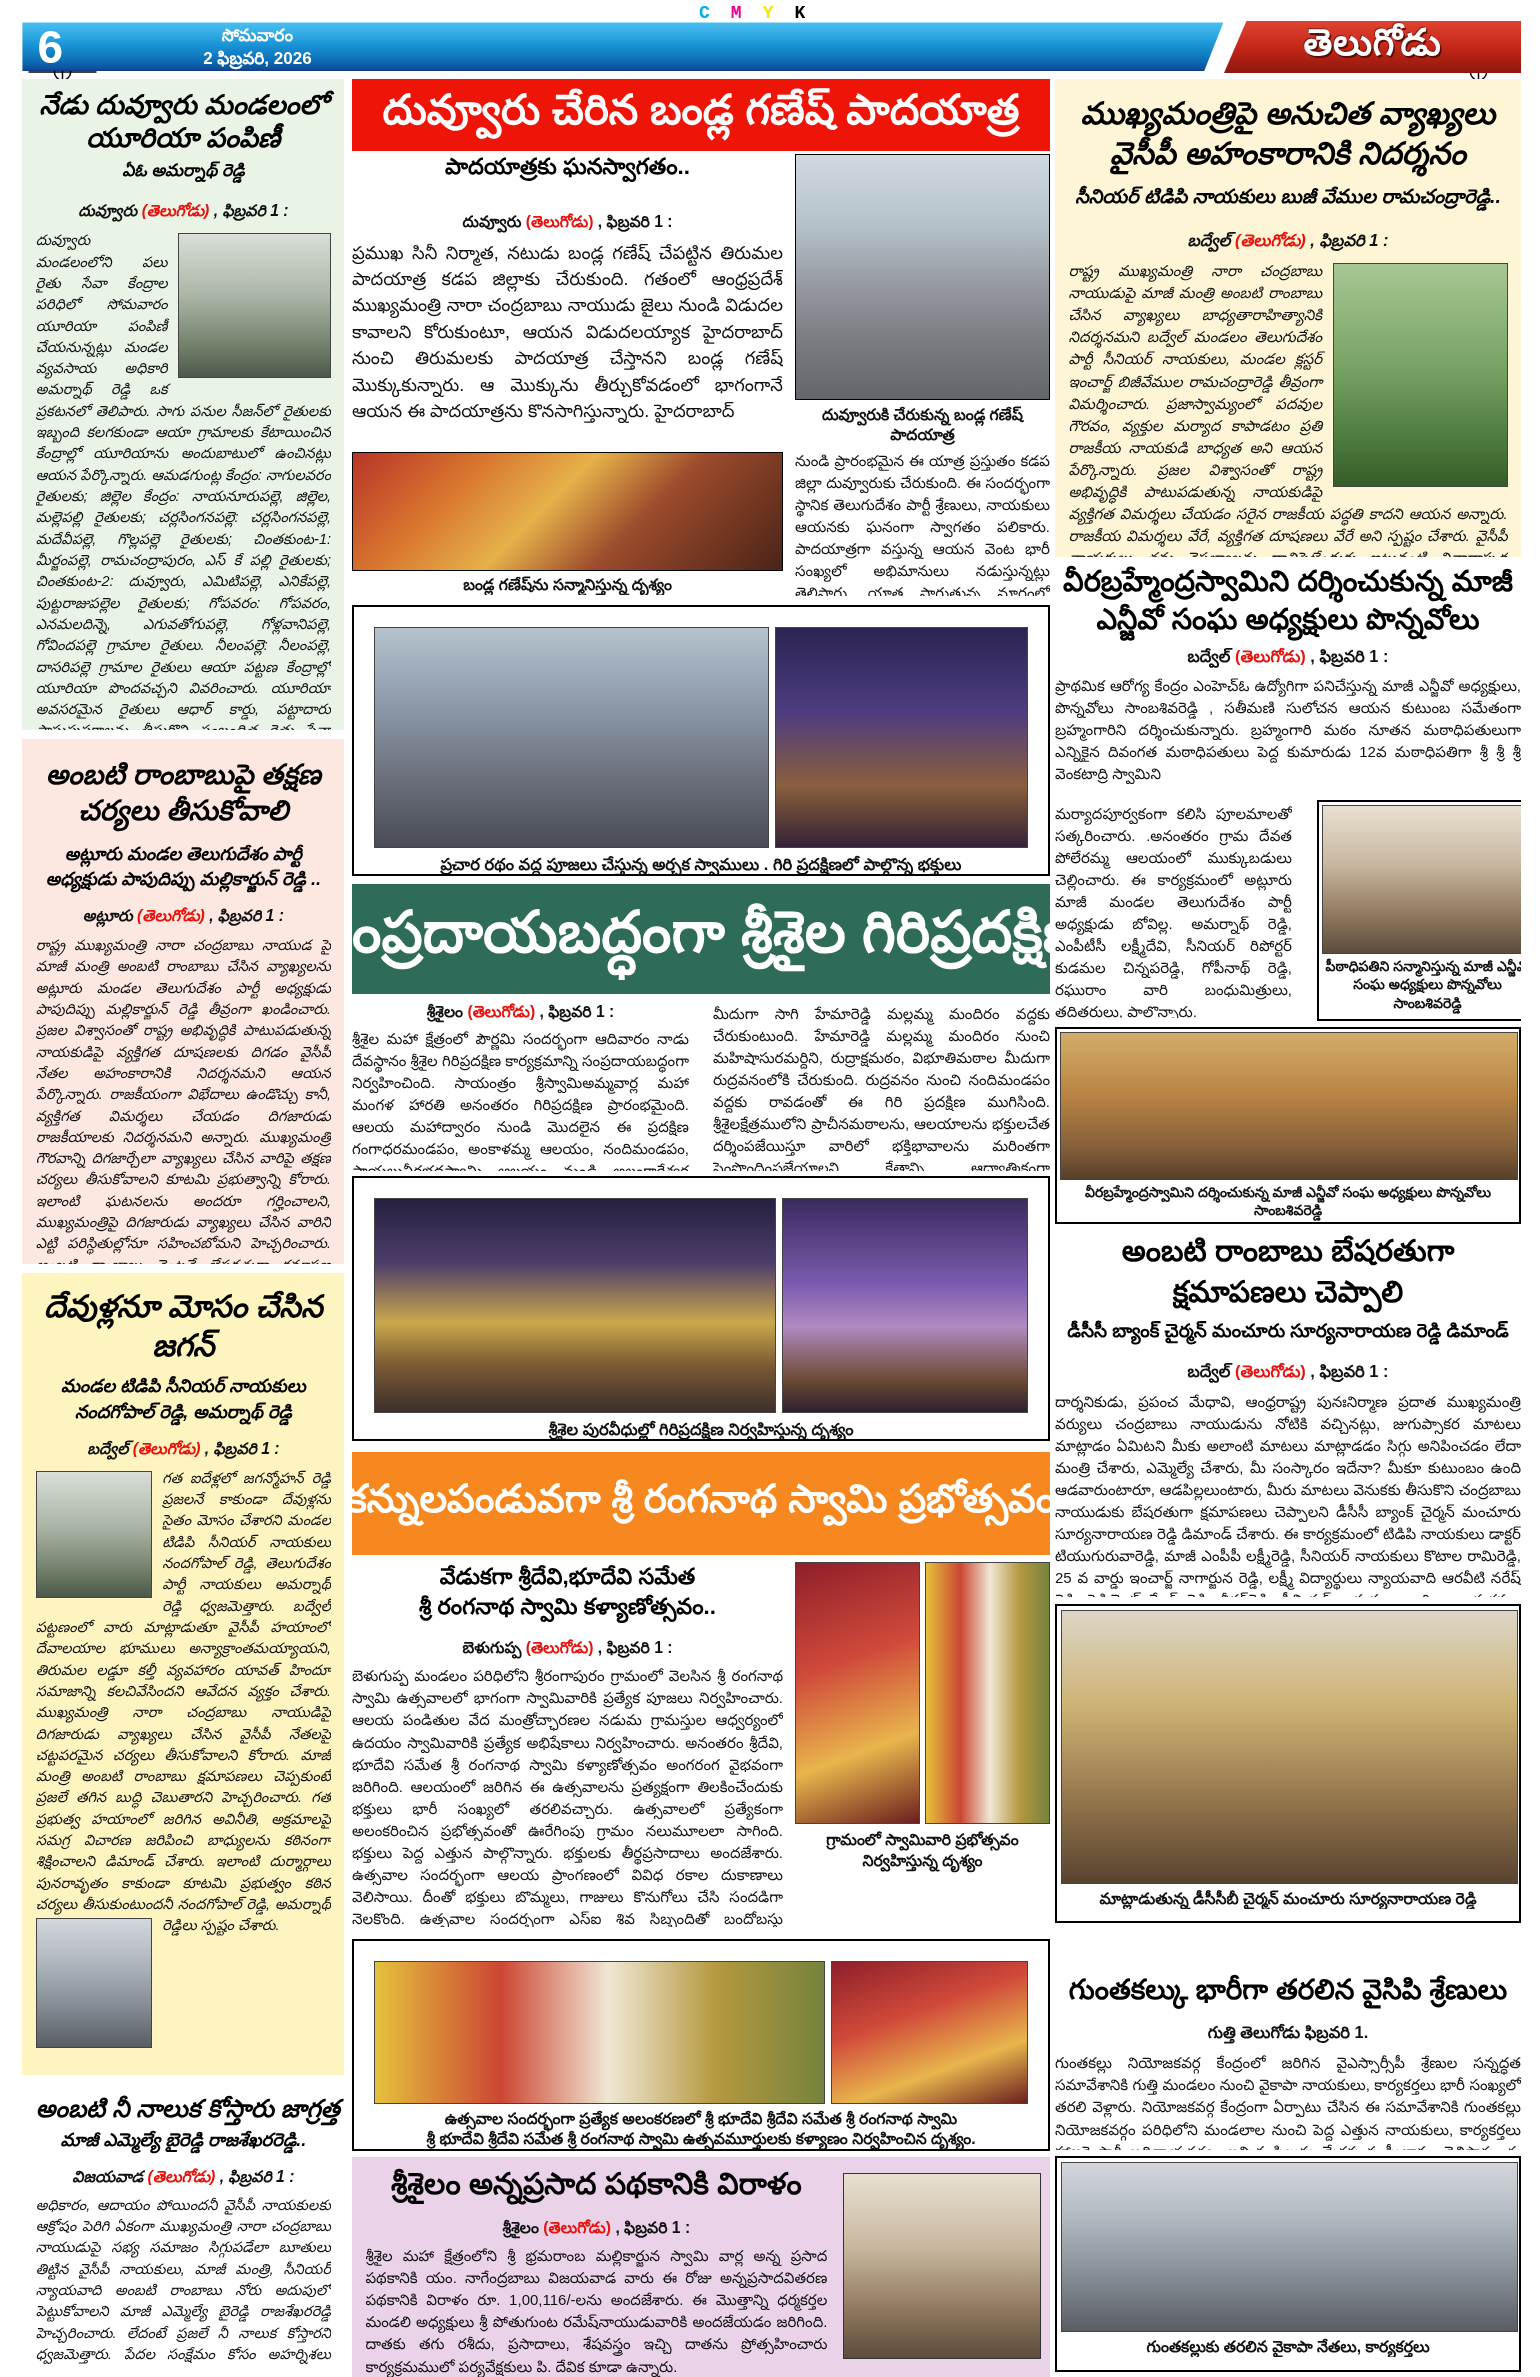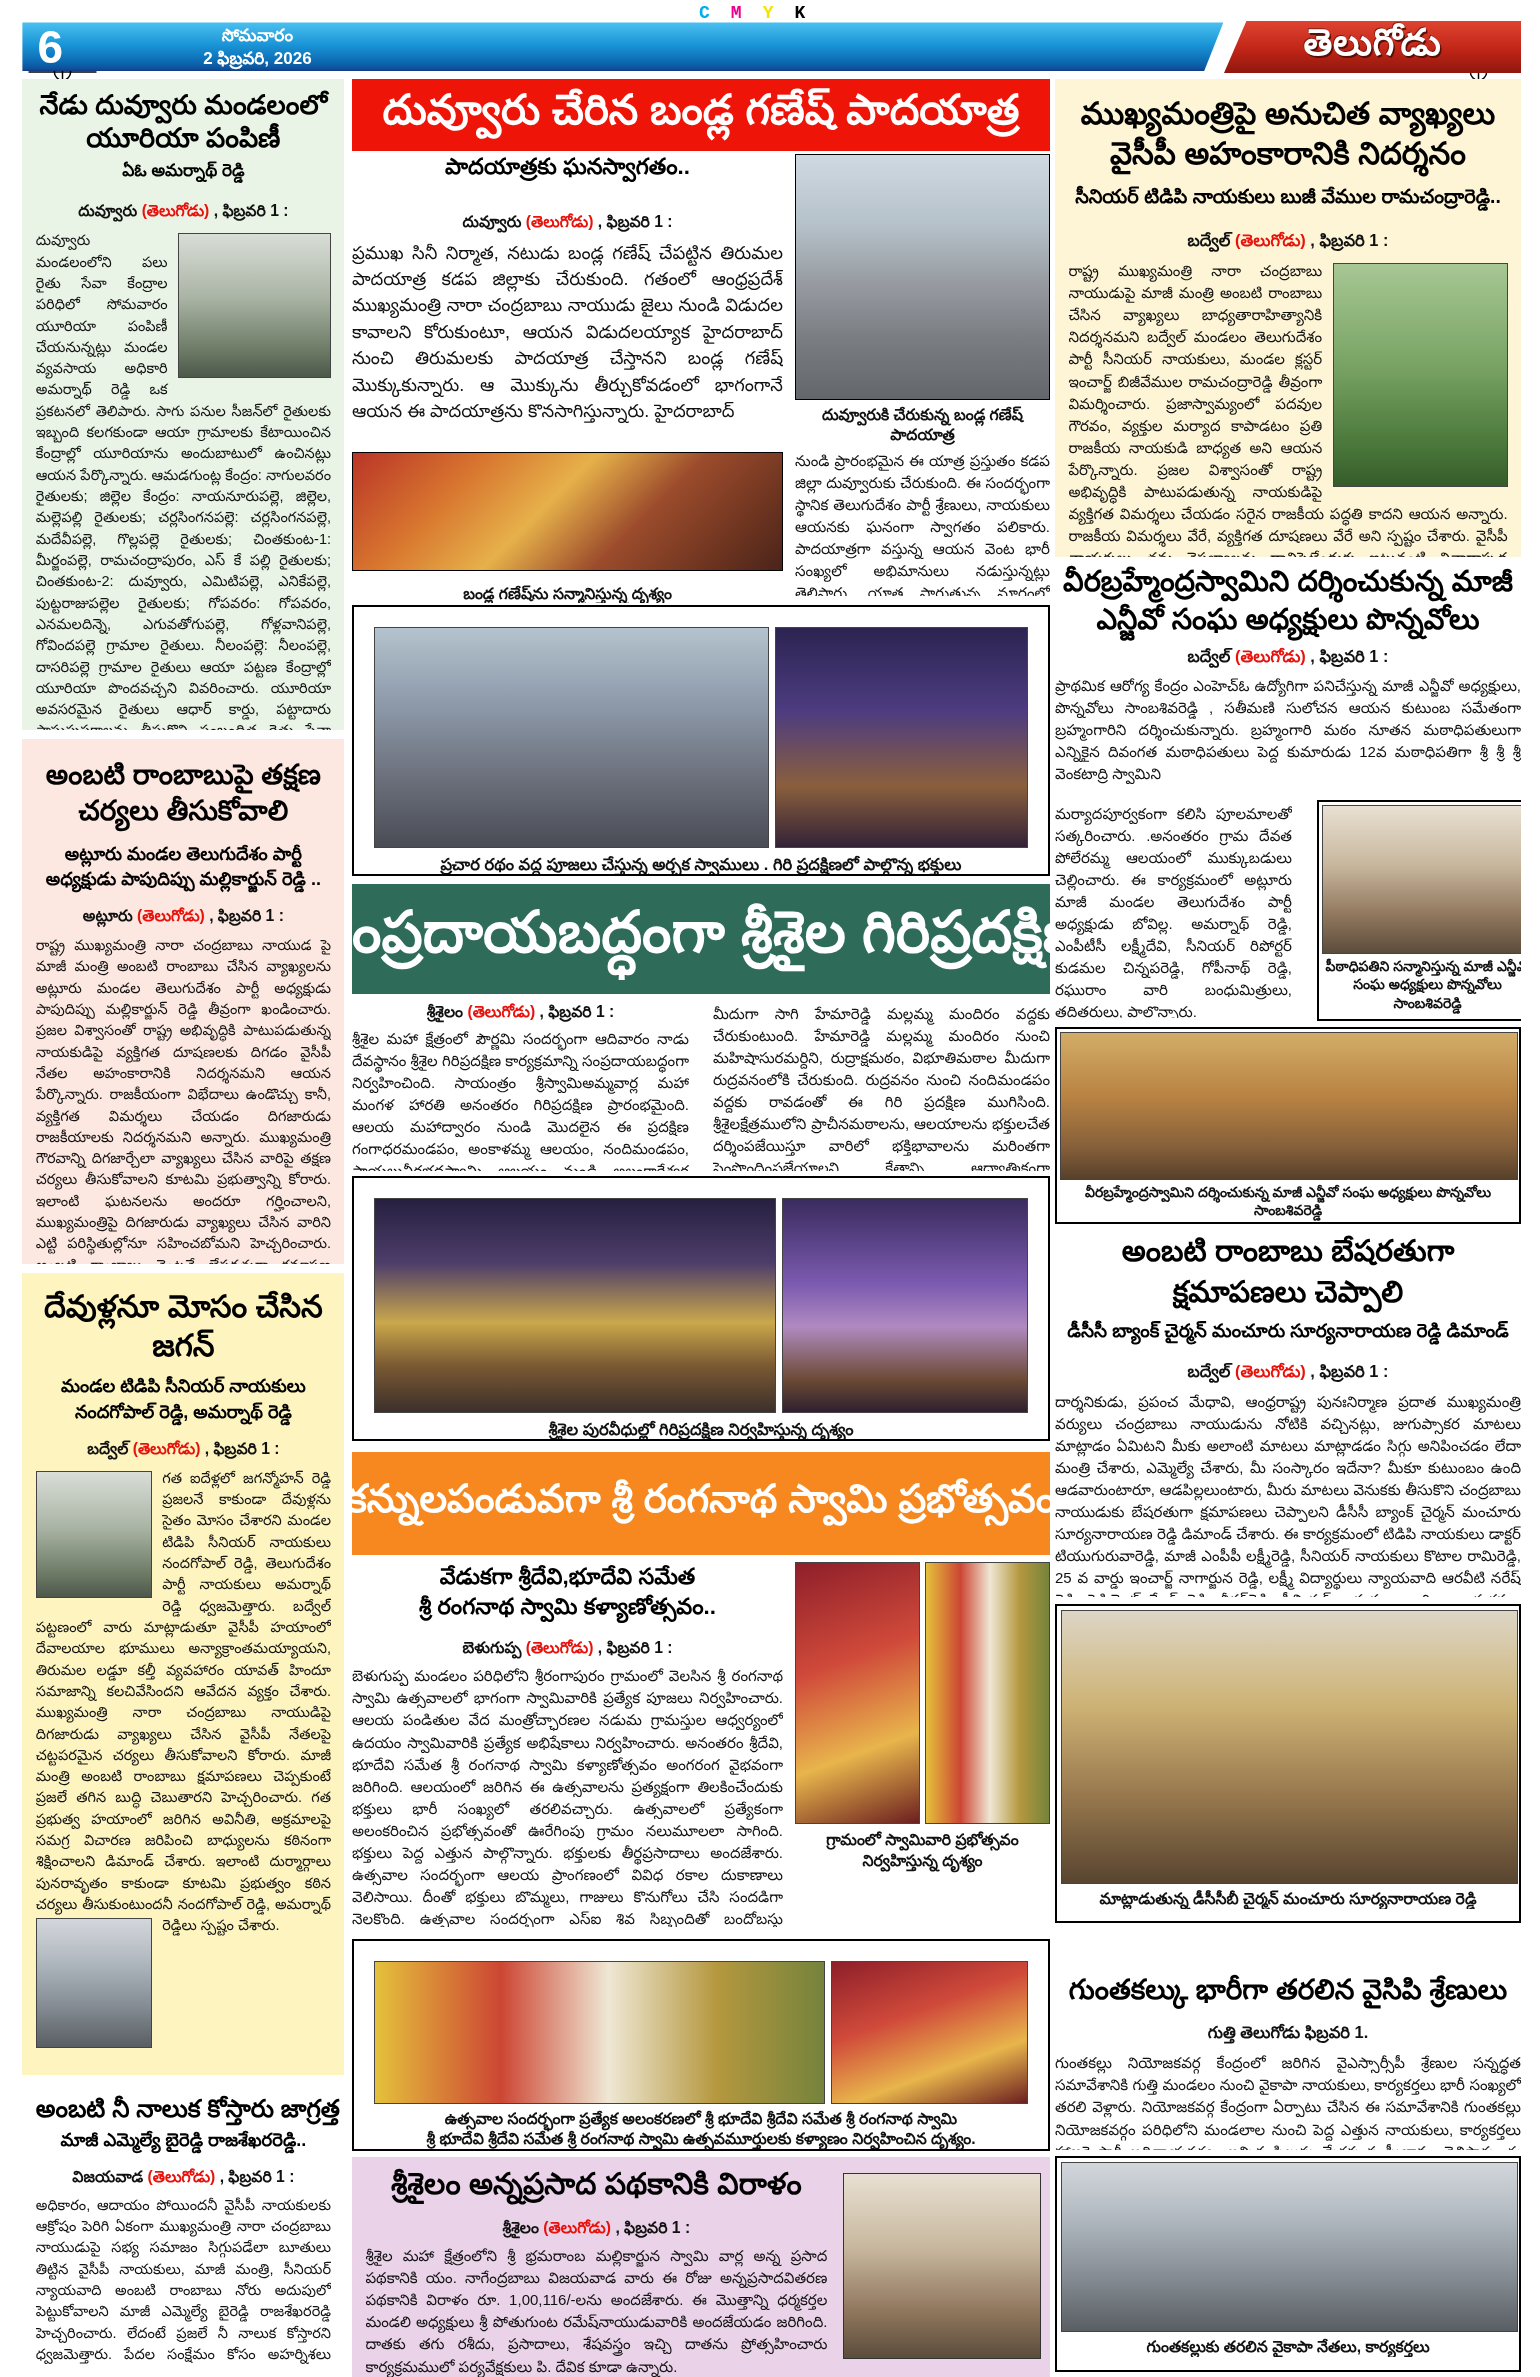--- a/index.html
+++ b/index.html
@@ -23,21 +23,21 @@
   .mast span { font-size:37px; font-weight:800; color:#fff; letter-spacing:0.7px;
                text-shadow:1.5px 2.2px 0 rgba(70,10,5,.85), -0.7px -0.7px 0 rgba(70,10,5,.6); }
 
   
   .hl   { font-weight:800; text-align:center; color:#000; }
   .sub  { font-weight:700; text-align:center; color:#000; }
   .dl   { font-weight:700; text-align:center; font-size:15.7px; white-space:nowrap; overflow:hidden; }
   .dl .tg { color:#e8120c; }
   .bd   { font-size:14.5px; line-height:1.47; text-align:justify; overflow:hidden; }
   .cap  { font-weight:700; text-align:center; font-size:15.7px; line-height:1.32; overflow:hidden; }
-  .box  { overflow:hidden; padding:10.4px 13.4px; }
+  .box  { overflow:hidden; padding:10.4px 13.4px;font-style:italic; }
   .banner { display:flex; align-items:center; justify-content:center; font-weight:800; color:#fff;
             white-space:nowrap; overflow:hidden; }
   .frame { border:2.2px solid #000; background:#fff; padding:20px; overflow:hidden; }
   .ph { border:0.7px solid #444; overflow:hidden; }
   .ph-r { float:right; margin:3px 0 6px 10.4px; }
   .ph-l { float:left; margin:3px 10.4px 6px 0; }
 
   
   .g-road    { background:linear-gradient(180deg,#cfd9e1 0%,#b6c2ca 28%,#989ca2 52%,#7a7e83 75%,#63666b 100%); }
   .g-garl    { background:linear-gradient(135deg,#b93527 0%,#d8762f 25%,#e6b14a 45%,#9c4c2c 65%,#6e3420 85%,#4a241a 100%); }
@@ -151,21 +151,21 @@
       <div class="sub" style="font-size:22.4px;">పాదయాత్రకు ఘనస్వాగతం..</div>
       <div class="dl" style="margin-top:28px;">
         <span>దువ్వూరు</span>
         <span class="tg">(తెలుగోడు)</span>
         <span>, ఫిబ్రవరి 1 :</span>
       </div>
       <div class="bd" style="margin-top:4.5px;height:206px;font-size:18px;">
         <span>ప్రముఖ సినీ నిర్మాత, నటుడు బండ్ల గణేష్ చేపట్టిన తిరుమల పాదయాత్ర కడప జిల్లాకు చేరుకుంది. గతంలో ఆంధ్రప్రదేశ్ ముఖ్యమంత్రి నారా చంద్రబాబు నాయుడు జైలు నుండి విడుదల కావాలని కోరుకుంటూ, ఆయన విడుదలయ్యాక హైదరాబాద్ నుంచి తిరుమలకు పాదయాత్ర చేస్తానని బండ్ల గణేష్ మొక్కుకున్నారు. ఆ మొక్కును తీర్చుకోవడంలో భాగంగానే ఆయన ఈ పాదయాత్రను కొనసాగిస్తున్నారు. హైదరాబాద్</span>
       </div>
       <div class="ph g-garl" style="width:431px;height:119px;margin-top:6px;border:1.5px solid #000;"></div>
-      <div class="cap" style="margin-top:13px;">బండ్ల గణేష్‌ను సన్మానిస్తున్న దృశ్యం</div>
+      <div class="cap" style="margin-top:4px;">బండ్ల గణేష్‌ను సన్మానిస్తున్న దృశ్యం</div>
     </div>
     <div class="abs" style="left:443px;top:0;width:255px;height:449px;">
       <div class="ph g-road" style="width:255px;height:246px;border:1.5px solid #000;"></div>
       <div class="cap" style="margin-top:4.5px;height:45px;">దువ్వూరుకి చేరుకున్న బండ్ల గణేష్ పాదయాత్ర</div>
       <div class="bd" style="height:146px;font-size:15px;">
         <span>నుండి ప్రారంభమైన ఈ యాత్ర ప్రస్తుతం కడప జిల్లా దువ్వూరుకు చేరుకుంది. ఈ సందర్భంగా స్థానిక తెలుగుదేశం పార్టీ శ్రేణులు, నాయకులు ఆయనకు ఘనంగా స్వాగతం పలికారు. పాదయాత్రగా వస్తున్న ఆయన వెంట భారీ సంఖ్యలో అభిమానులు నడుస్తున్నట్లు తెలిపారు. యాత్ర సాగుతున్న మార్గంలో ప్రజలు ఆయనను పలకరించేందుకు, సెల్ఫీలు దిగేందుకు ఆసక్తి చూపారు. గణేష్‌కు గ్రామాల వద్ద మండల తెలుగుదేశం పార్టీ కన్వీనర్ వెంకటరమణారెడ్డి ఆధ్వర్యంలో ఘన స్వాగతం లభించింది. గోపీనాథ్ రెడ్డి, బొజ్జేశ్ వెంకటరెడ్డి, టిడిపి నాయకులు పాల్గొన్నారు.</span>
       </div>
     </div>
   </div>
 

